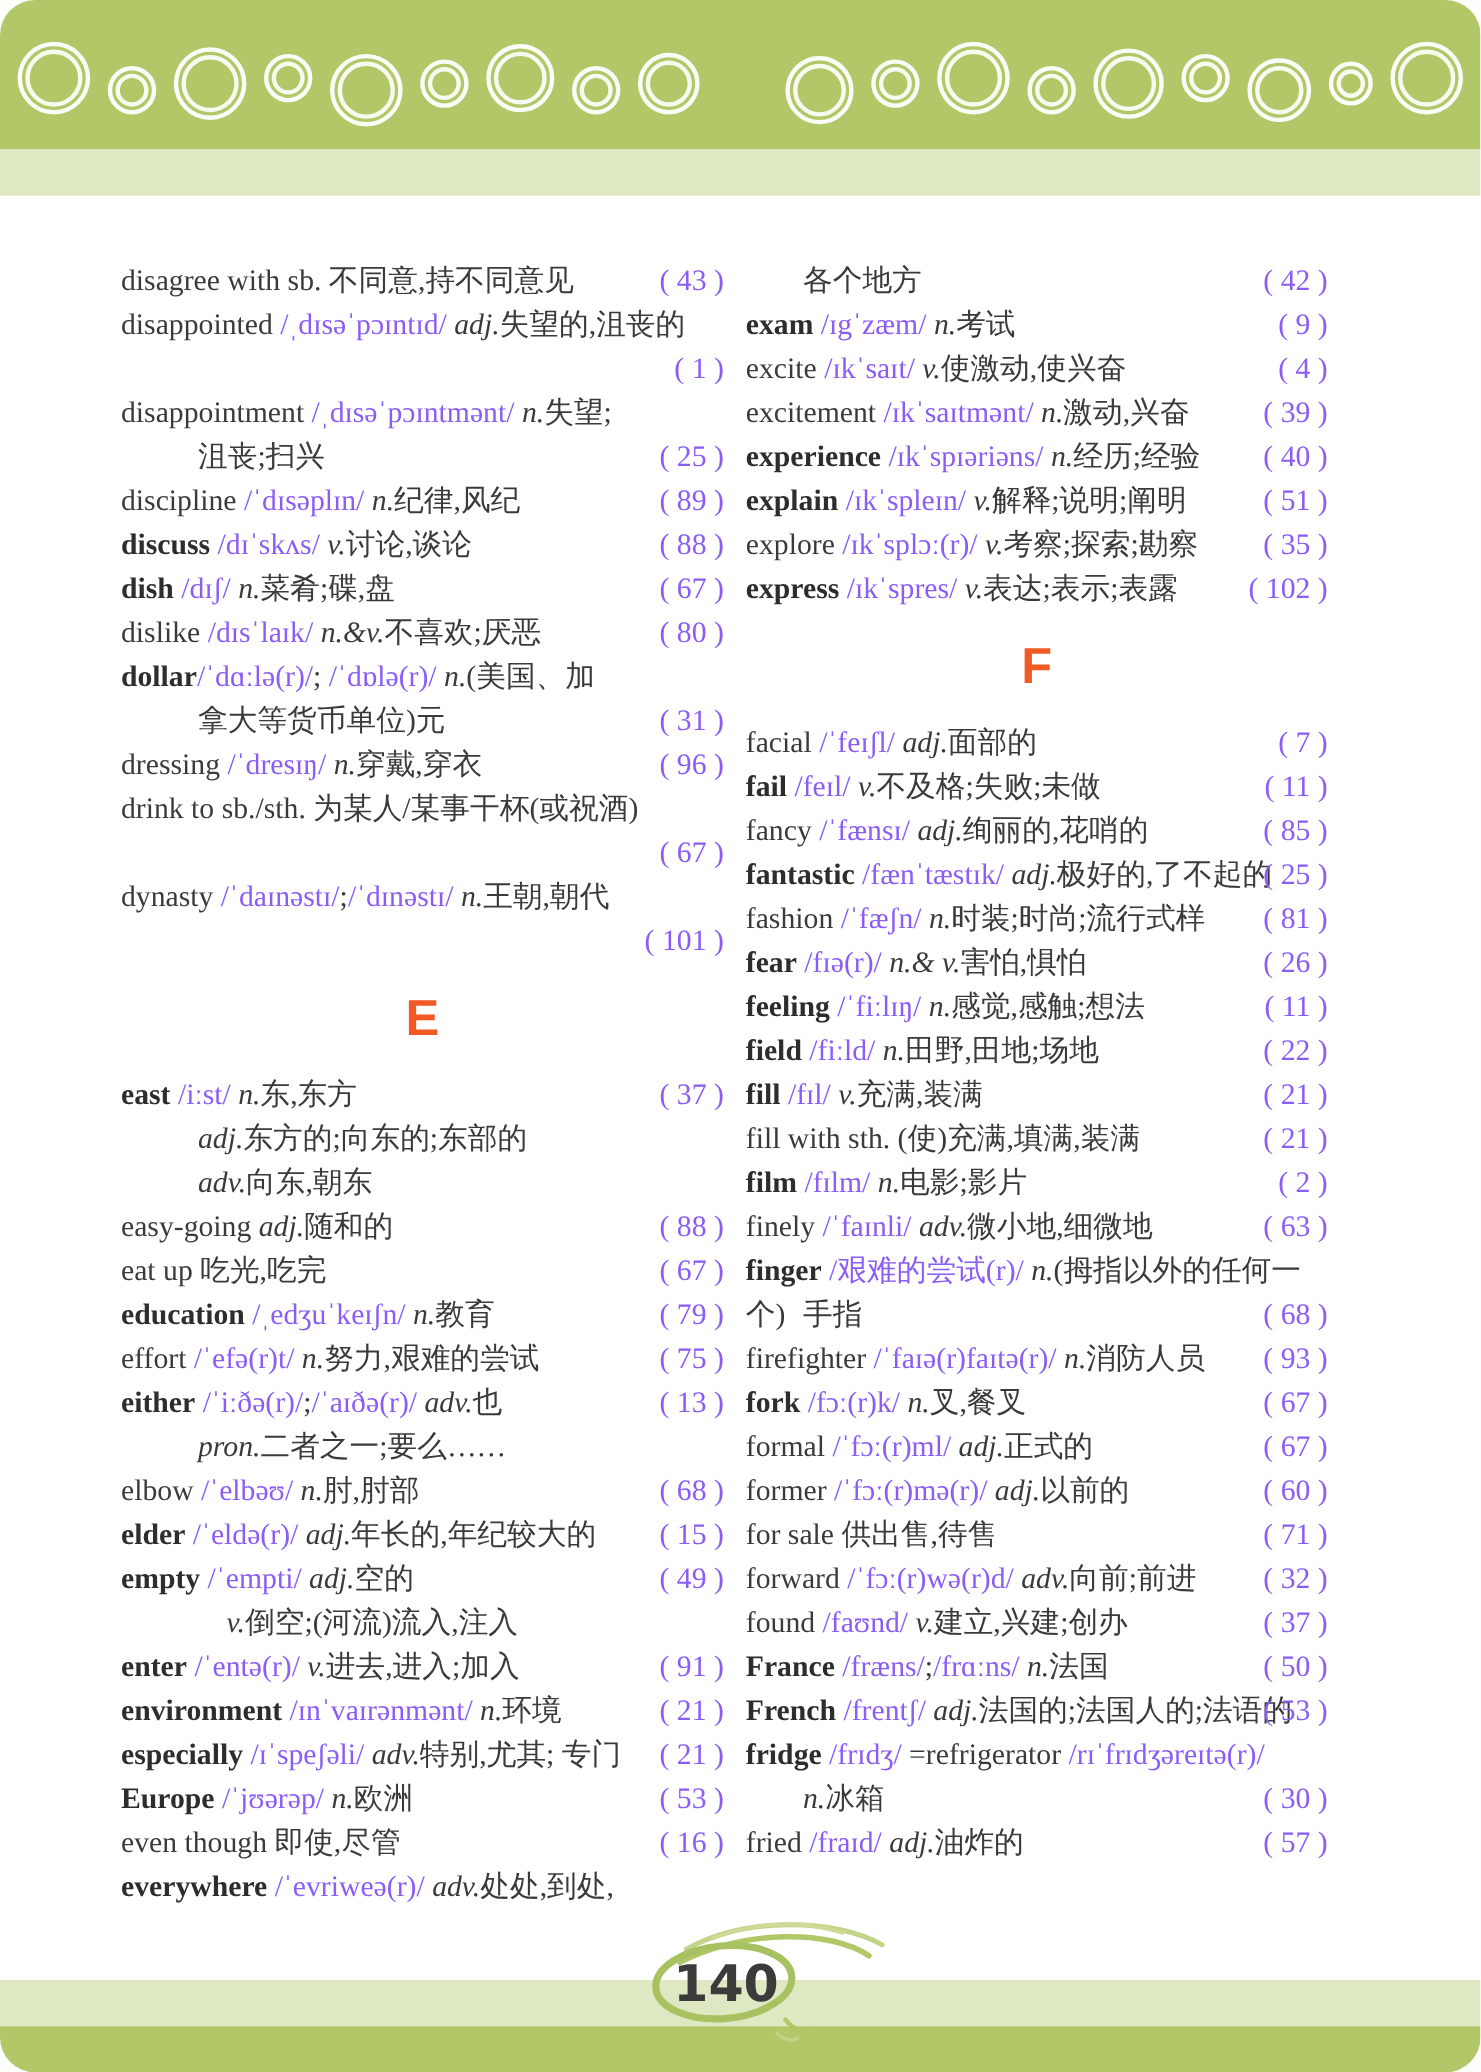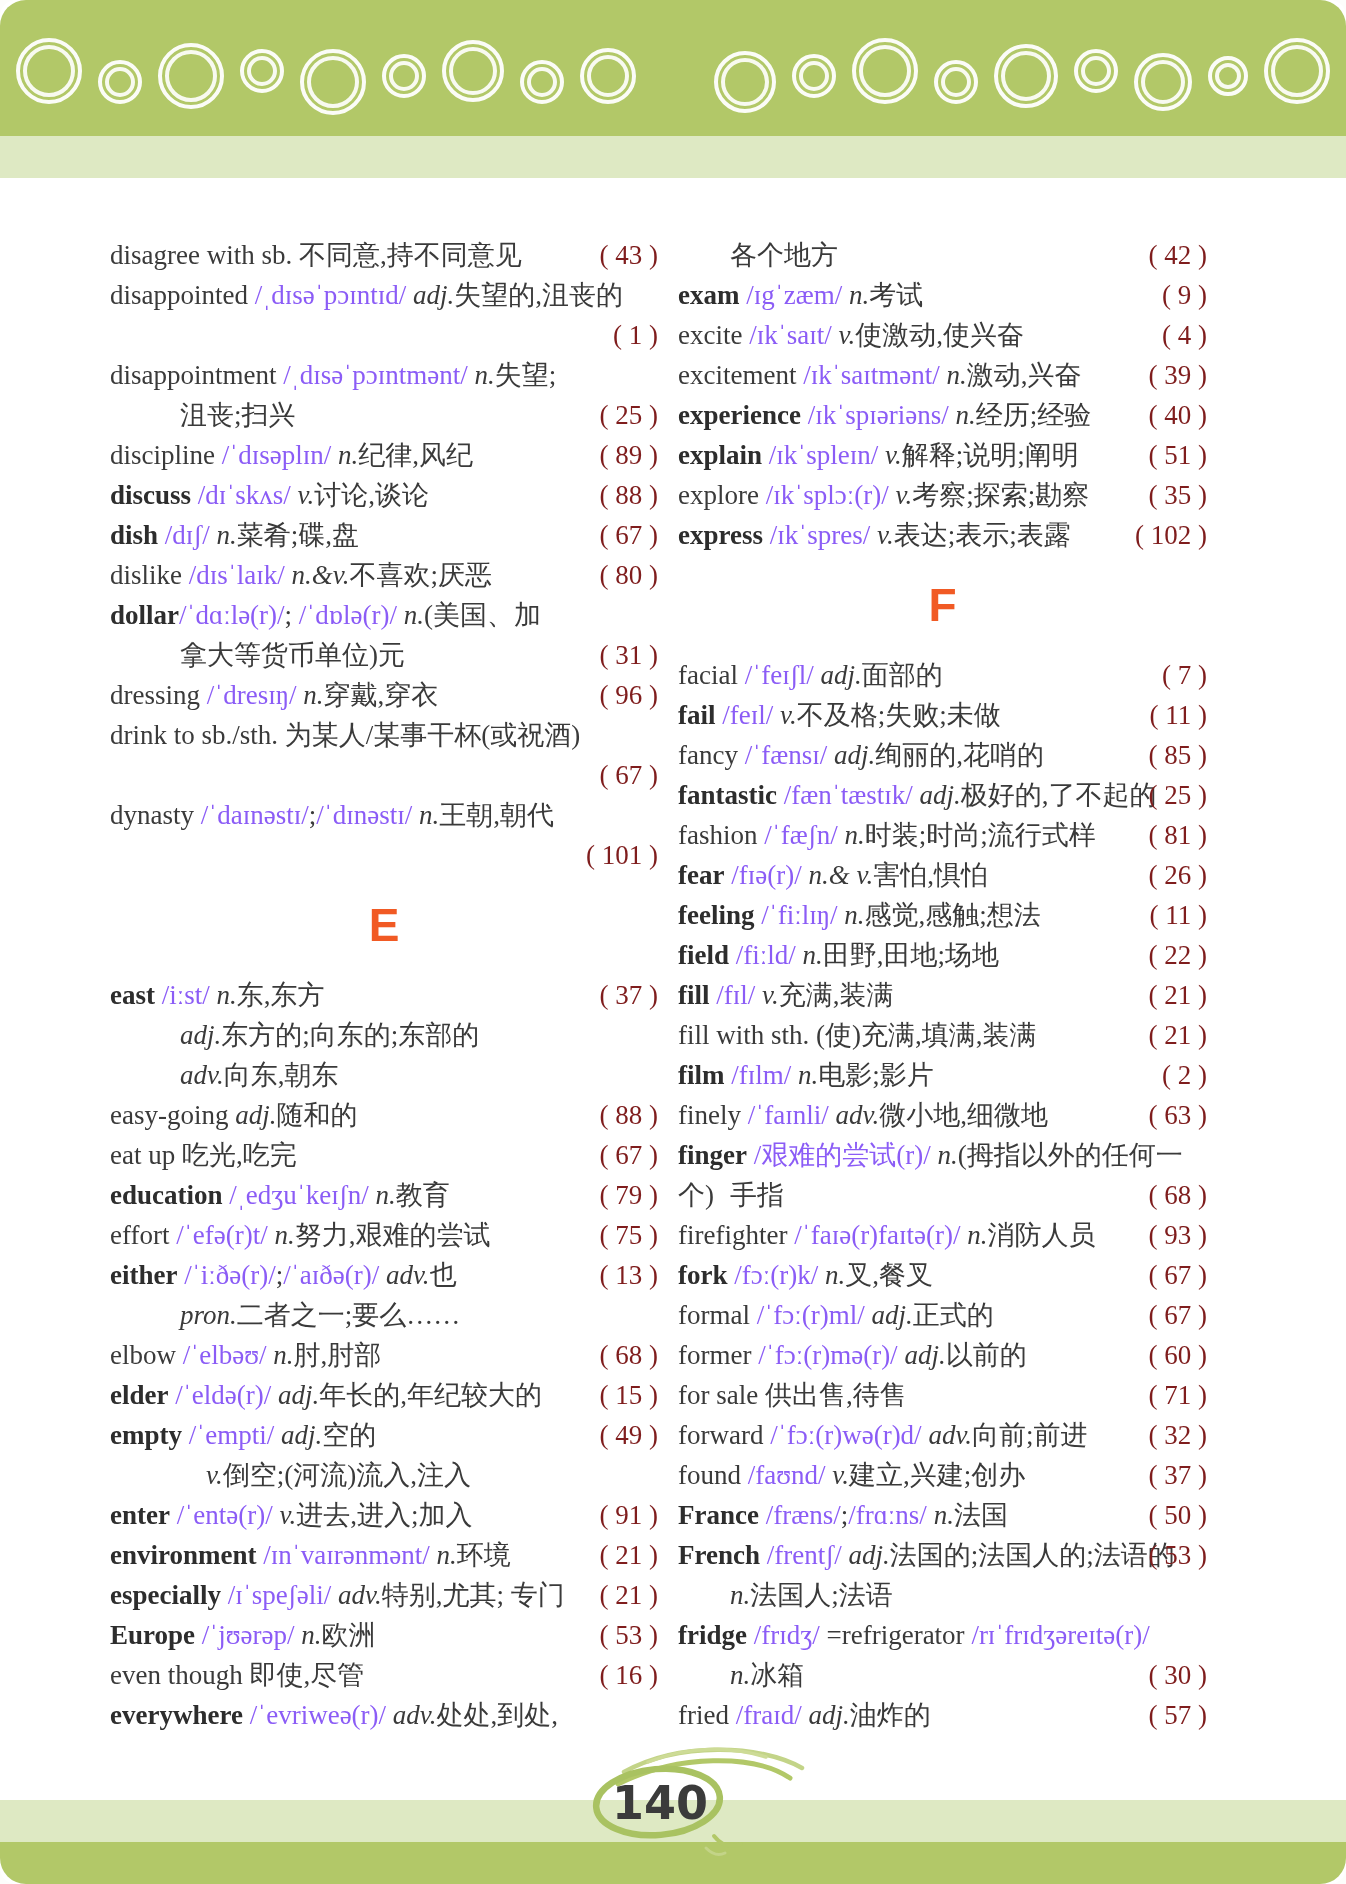--- a/index.html
+++ b/index.html
@@ -1,20 +1,20 @@
 <!DOCTYPE html>
 <html><head>
 <meta charset="utf-8">
 <style>
   html,body{margin:0;padding:0;}
   body{
     width:1346px;height:1884px;position:relative;background:#fdfdfb;
     font-family:"Liberation Serif","DejaVu Serif",serif;color:#3a3a3a;
   }
-  .page{position:absolute;inset:0;background:#ffffff;border-radius:16px;overflow:hidden;}
+  .page{position:absolute;inset:0;background:#ffffff;border-radius:32px;overflow:hidden;}
 
   
   .top-band{position:absolute;top:0;left:0;right:0;height:136px;background:#b2c868;border-radius:26px 26px 0 0;}
   .top-strip{position:absolute;top:136px;left:0;right:0;height:42px;background:#dee9c3;}
   .bottom-strip{position:absolute;top:1800px;left:0;right:0;height:42px;background:#dee9c3;}
   .bottom-band{position:absolute;top:1842px;left:0;right:0;bottom:0;background:#b2c868;border-radius:0 0 26px 26px;}
 
   .circles-row{position:absolute;left:16px;right:16px;top:34px;height:84px;display:flex;justify-content:space-between;align-items:center;}
   .circ{position:relative;border:4px solid rgba(255,255,255,.95);border-radius:50%;box-sizing:border-box;flex:0 0 auto;}
   .circ::after{content:"";position:absolute;inset:3px;border:4px solid rgba(255,255,255,.9);border-radius:50%;}
@@ -30,21 +30,21 @@
   .ind1{padding-left:70px;}
   .ind2{padding-left:96px;}
   .col-right .ind1{padding-left:52px;}
   .runs{white-space:pre-wrap;}
   .r-b{font-weight:bold;color:#2d2d2d;font-family:Liberation Serif, serif;}
   .r-w{color:#3a3a3a;}
   .r-ph{color:#8b5cf6;}
   .r-pos{font-style:italic;}
   .r-cn{color:#3a3a3a;}
   .r-pl{color:#3a3a3a;}
-  .pg{position:absolute;right:0;top:0;color:#7f1d1d;}
+  .pg{position:absolute;right:0;top:0;color:#8b5cf6;}
 
   .sec-header{height:100px;display:flex;align-items:center;justify-content:center;
     font-family:"Liberation Sans","DejaVu Sans",sans-serif;font-weight:bold;
     font-size:46px;color:#f15a24;}
 
   
   .badge{position:absolute;left:528px;top:1738px;width:300px;height:130px;}
   .badge svg{position:absolute;left:0;top:0;}
   .badge-num{position:absolute;left:72px;top:38px;width:120px;text-align:center;
     font-family:"DejaVu Sans","Liberation Sans",sans-serif;font-weight:bold;
@@ -145,21 +145,20 @@
         <div class="line ind1"><span class="runs"><span class="r-cn">手指</span></span><span class="pg">( 68 )</span></div>
         <div class="line"><span class="runs"><span class="r-w">firefighter</span><span class="r-ph"> /ˈfaɪə(r)faɪtə(r)/ </span><span class="r-pos">n.</span><span class="r-cn">消防人员</span></span><span class="pg">( 93 )</span></div>
         <div class="line"><span class="runs"><span class="r-b">fork</span><span class="r-ph"> /fɔː(r)k/ </span><span class="r-pos">n.</span><span class="r-cn">叉,餐叉</span></span><span class="pg">( 67 )</span></div>
         <div class="line"><span class="runs"><span class="r-w">formal</span><span class="r-ph"> /ˈfɔː(r)ml/ </span><span class="r-pos">adj.</span><span class="r-cn">正式的</span></span><span class="pg">( 67 )</span></div>
         <div class="line"><span class="runs"><span class="r-w">former</span><span class="r-ph"> /ˈfɔː(r)mə(r)/ </span><span class="r-pos">adj.</span><span class="r-cn">以前的</span></span><span class="pg">( 60 )</span></div>
         <div class="line"><span class="runs"><span class="r-w">for sale</span><span class="r-cn"> 供出售,待售</span></span><span class="pg">( 71 )</span></div>
         <div class="line"><span class="runs"><span class="r-w">forward</span><span class="r-ph"> /ˈfɔː(r)wə(r)d/ </span><span class="r-pos">adv.</span><span class="r-cn">向前;前进</span></span><span class="pg">( 32 )</span></div>
         <div class="line"><span class="runs"><span class="r-w">found</span><span class="r-ph"> /faʊnd/ </span><span class="r-pos">v.</span><span class="r-cn">建立,兴建;创办</span></span><span class="pg">( 37 )</span></div>
         <div class="line"><span class="runs"><span class="r-b">France</span><span class="r-ph"> /fræns/</span><span class="r-pl">;</span><span class="r-ph">/frɑːns/ </span><span class="r-pos">n.</span><span class="r-cn">法国</span></span><span class="pg">( 50 )</span></div>
         <div class="line"><span class="runs"><span class="r-b">French</span><span class="r-ph"> /frentʃ/ </span><span class="r-pos">adj.</span><span class="r-cn">法国的;法国人的;法语的</span></span><span class="pg">( 53 )</span></div>
-        <div class="line ind1"><span class="runs"><span class="r-pos">n.</span><span class="r-cn">法国人;法语</span></span></div>
         <div class="line"><span class="runs"><span class="r-b">fridge</span><span class="r-ph"> /frɪdʒ/ </span><span class="r-pl">=</span><span class="r-w">refrigerator</span><span class="r-ph"> /rɪˈfrɪdʒəreɪtə(r)/</span></span></div>
         <div class="line ind1"><span class="runs"><span class="r-pos">n.</span><span class="r-cn">冰箱</span></span><span class="pg">( 30 )</span></div>
         <div class="line"><span class="runs"><span class="r-w">fried</span><span class="r-ph"> /fraɪd/ </span><span class="r-pos">adj.</span><span class="r-cn">油炸的</span></span><span class="pg">( 57 )</span></div>
       </div>
   </div>
 
   <div class="bottom-strip"></div>
   <div class="bottom-band"></div>
 
   <div class="badge">

